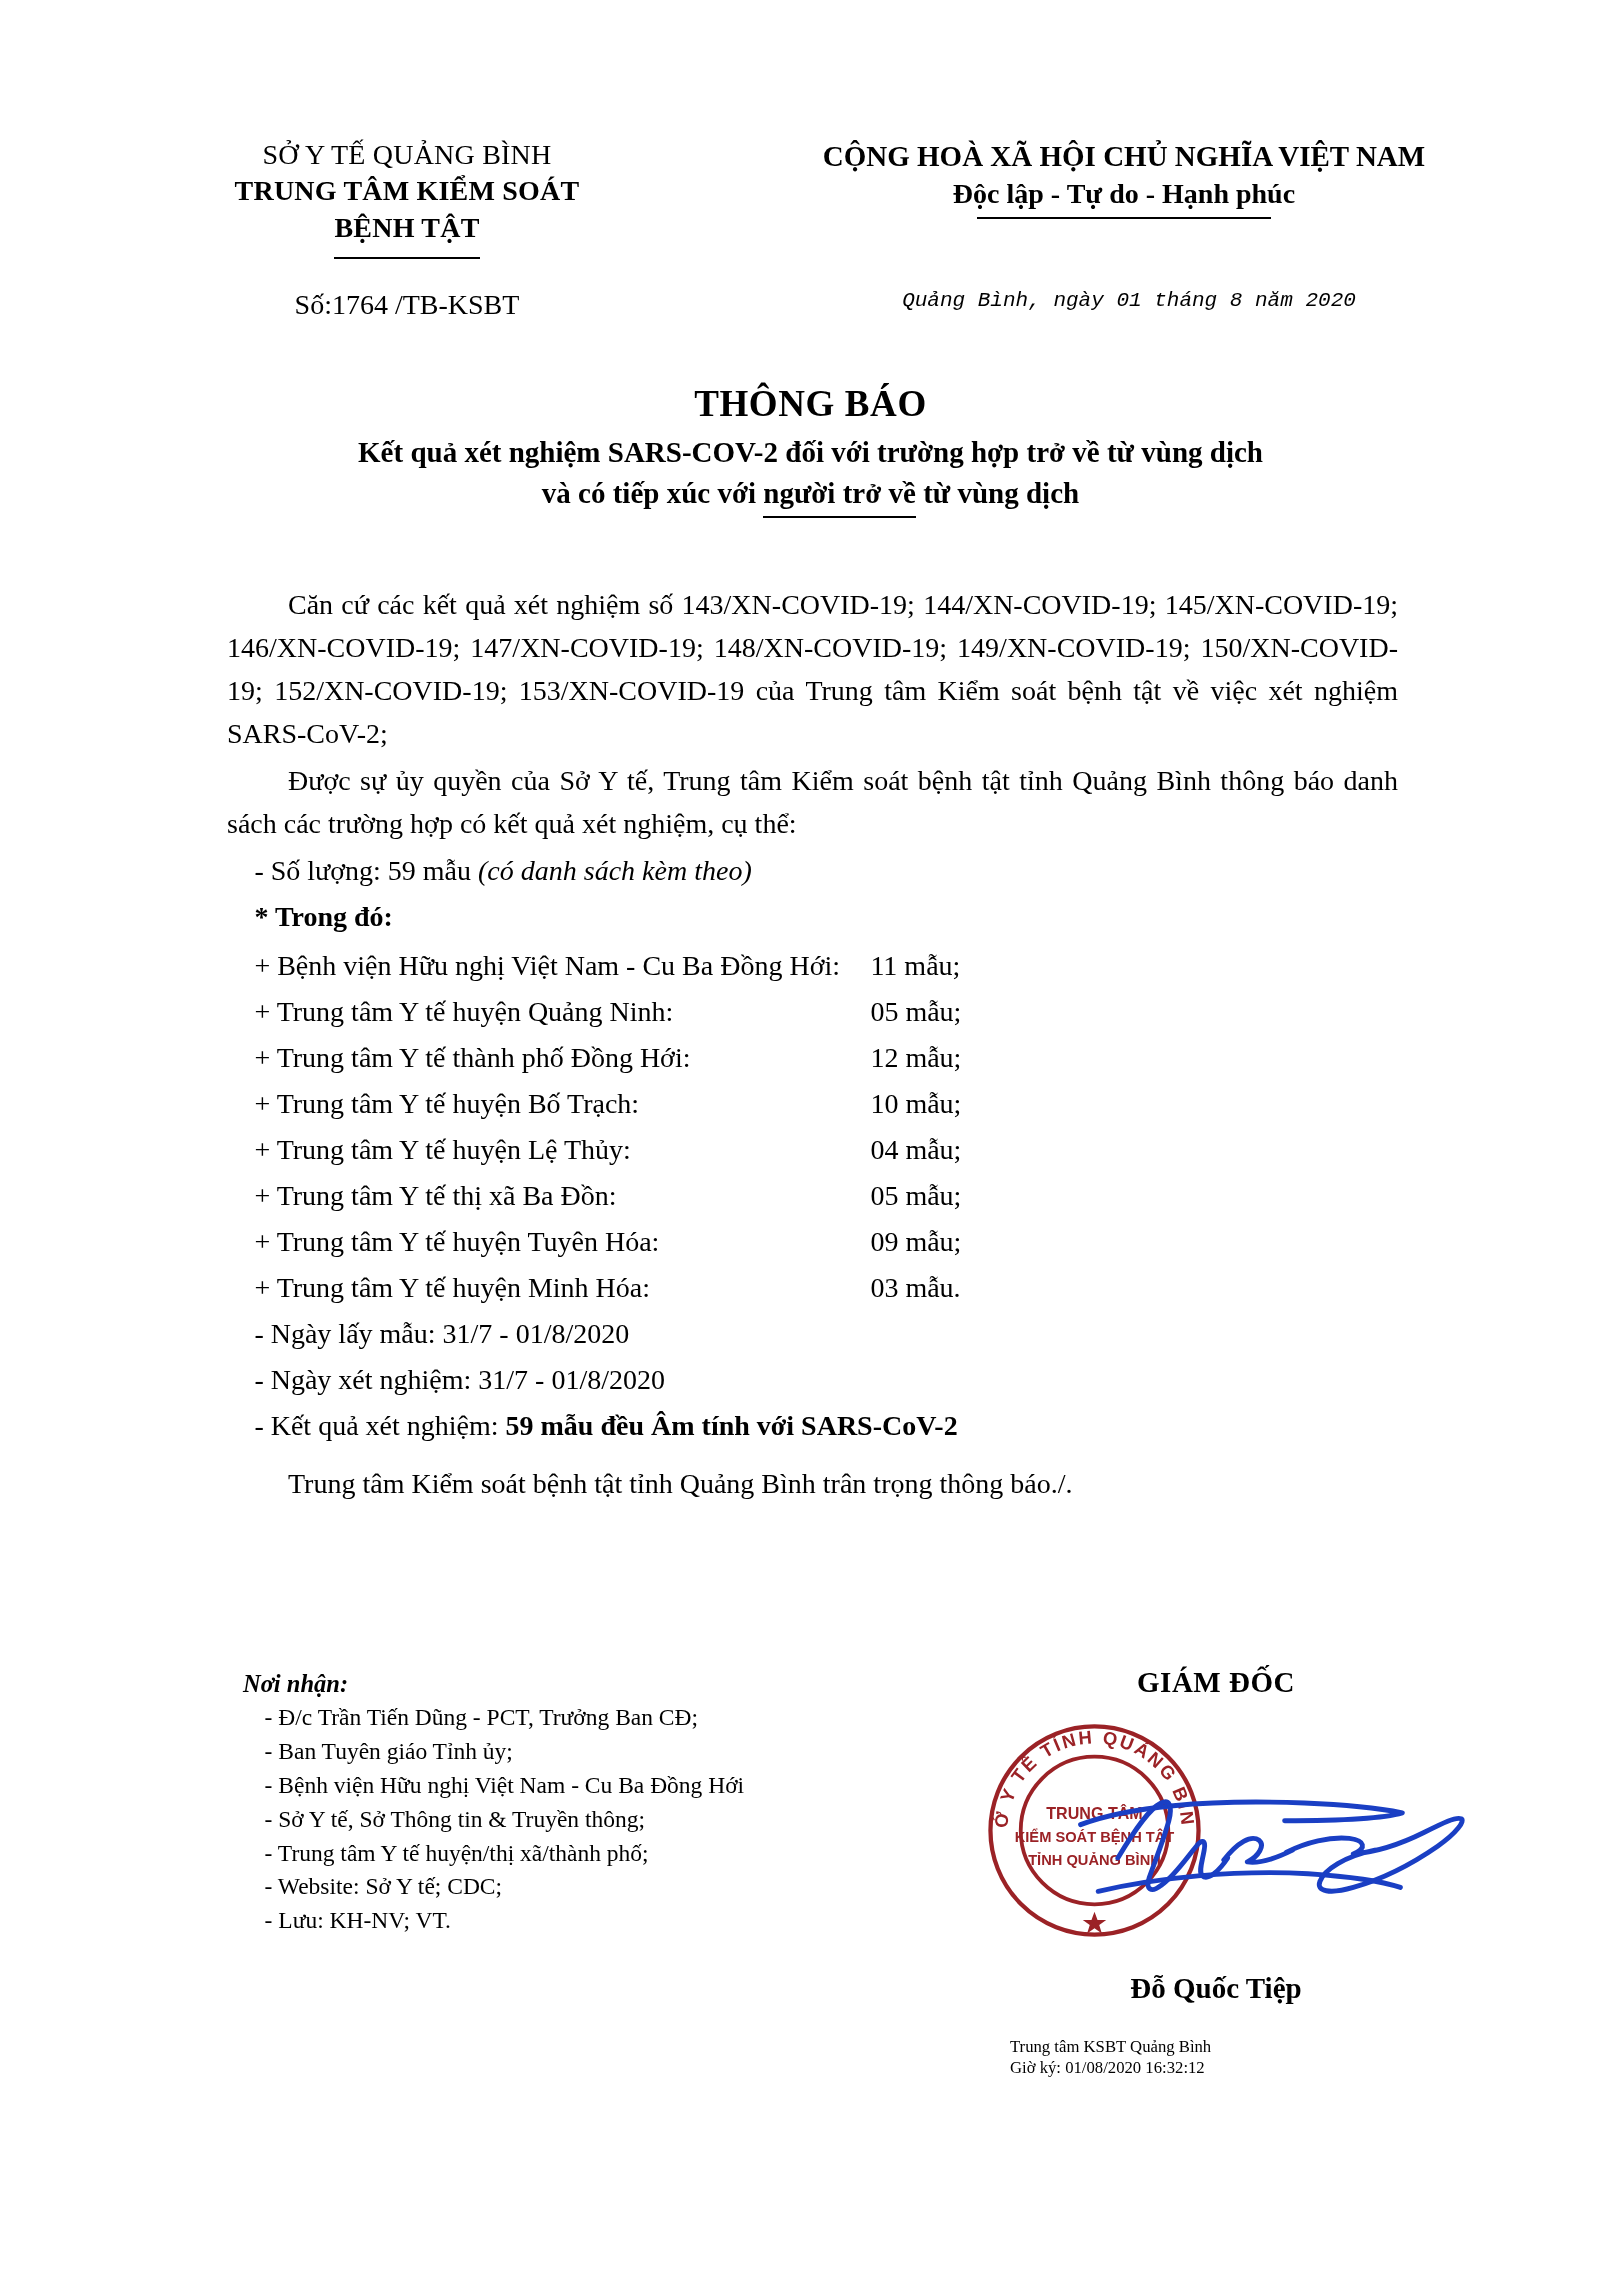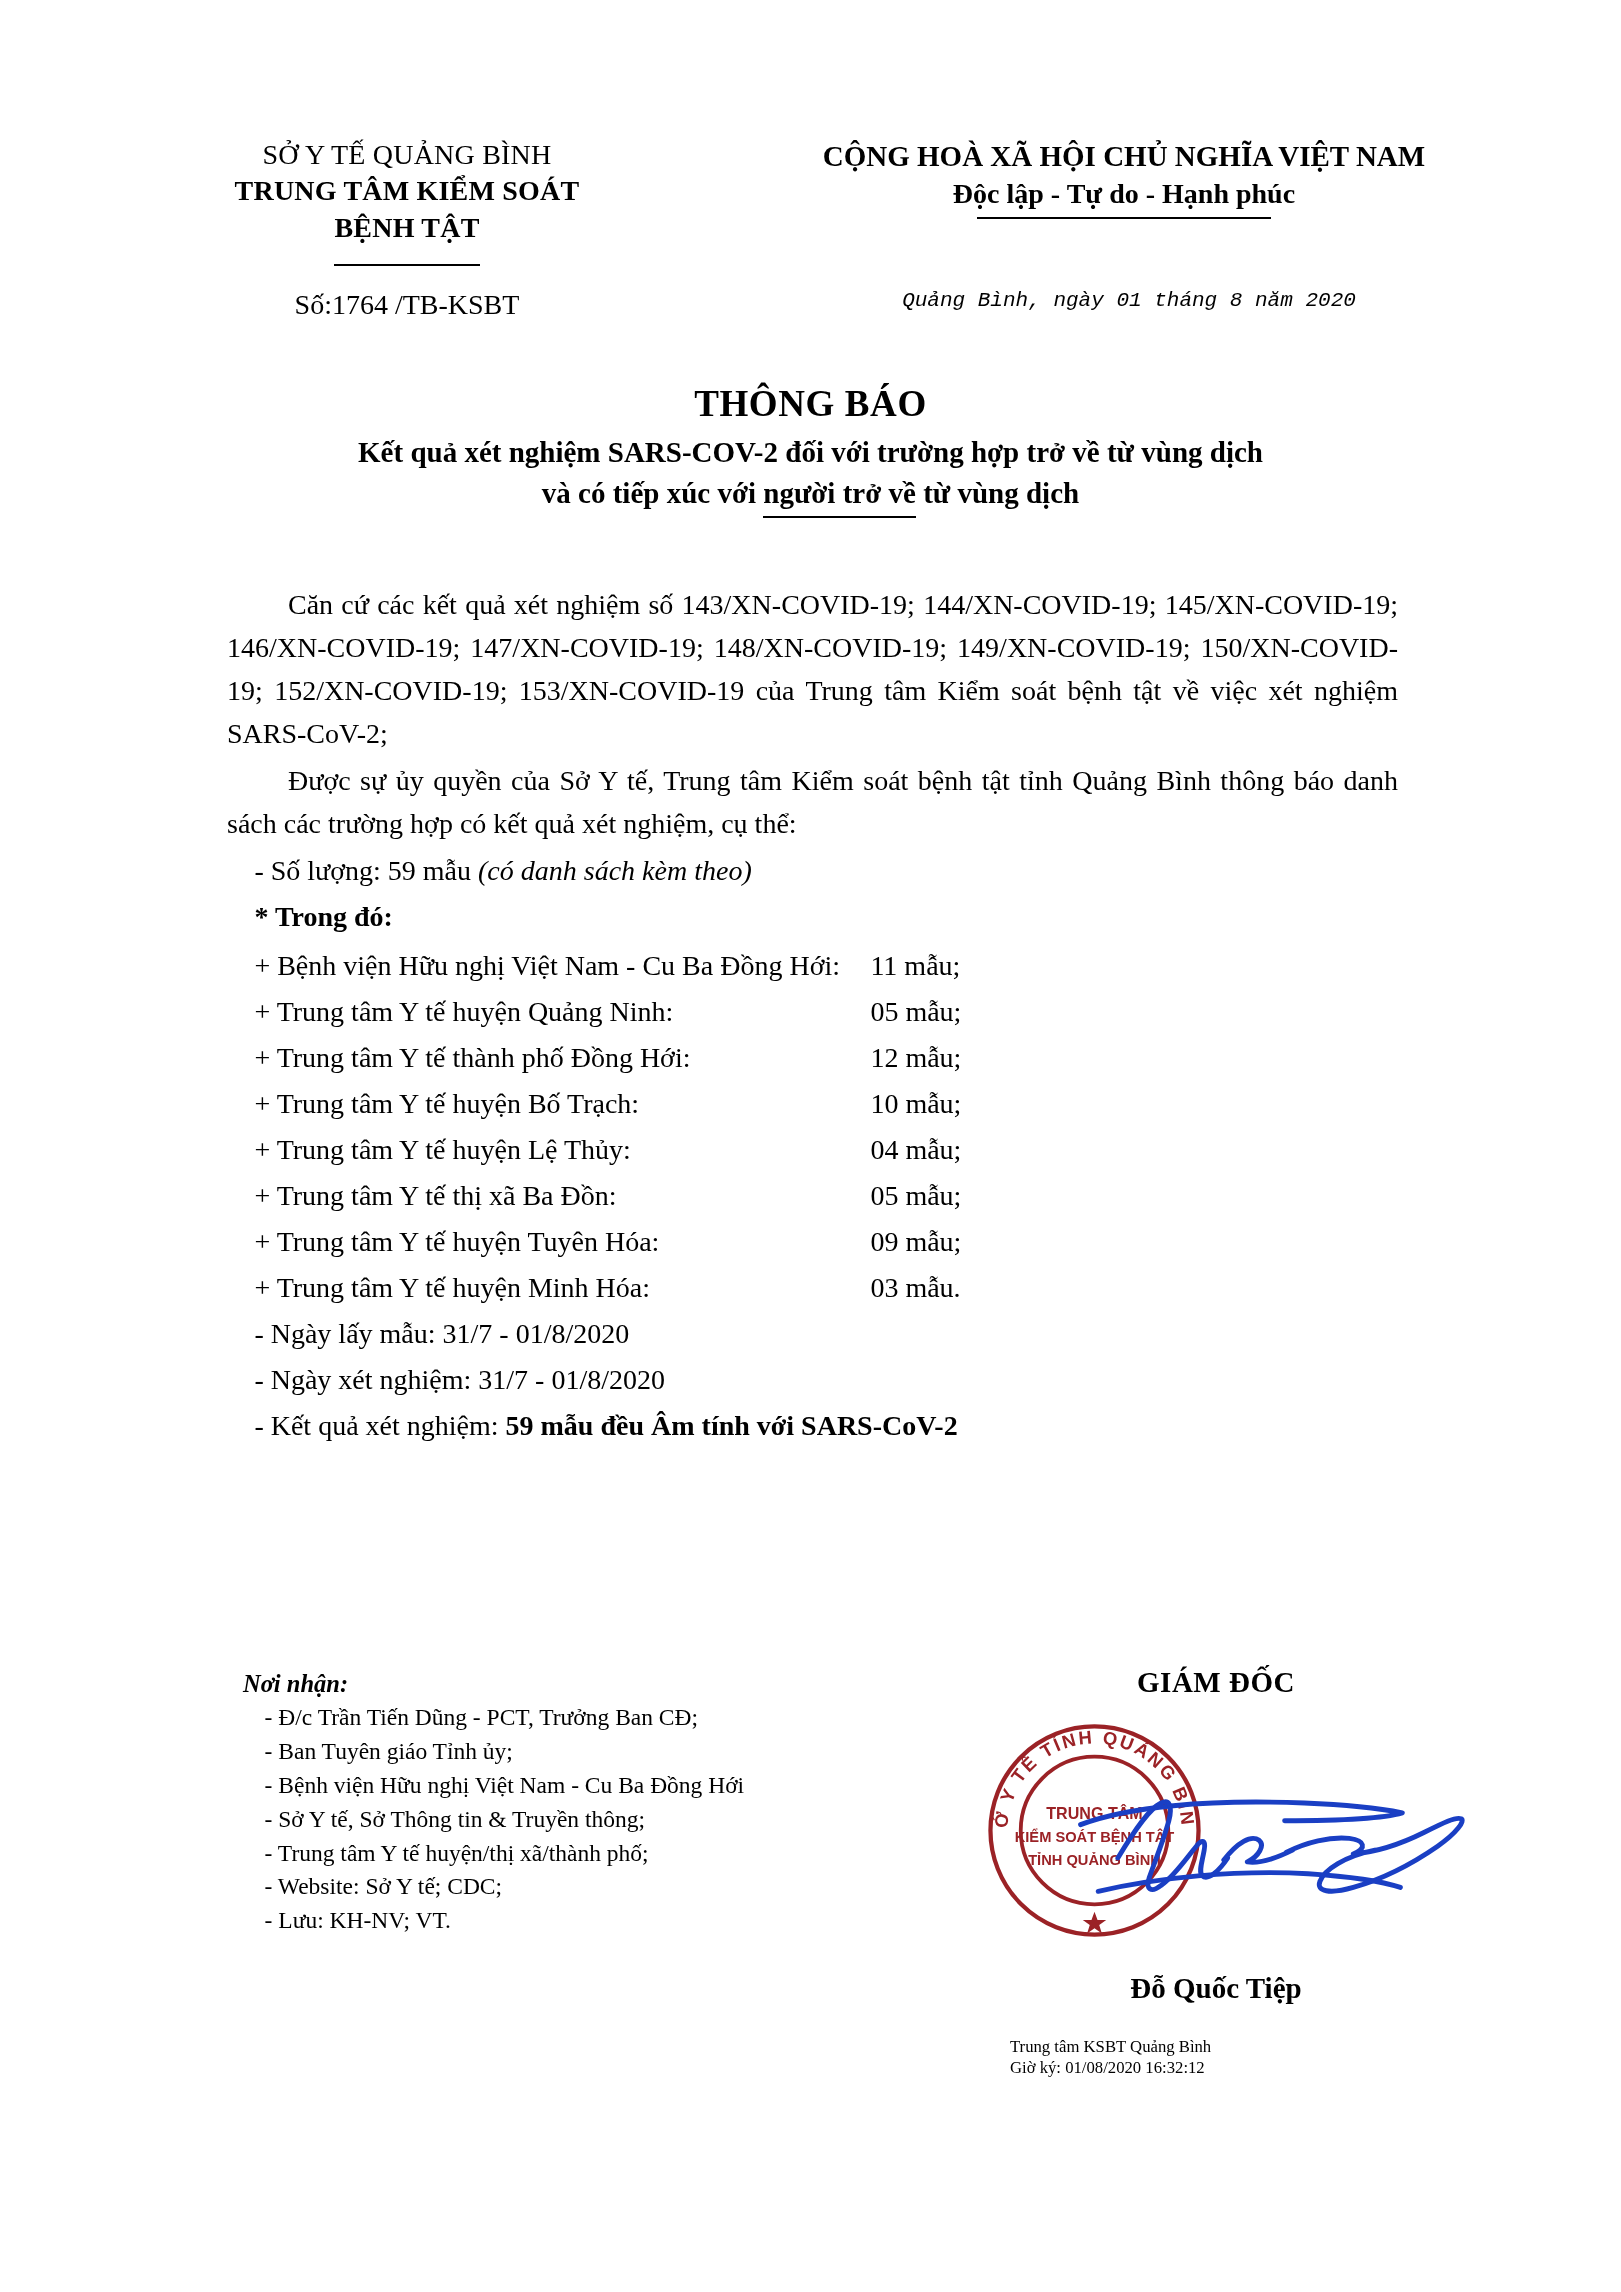--- a/index.html
+++ b/index.html
@@ -48,21 +48,21 @@
     font-size: 28px;
     font-weight: bold;
     letter-spacing: 0.2px;
     line-height: 1.30;
     white-space: nowrap;
   }
   .org-line.reg { font-weight: normal; }
   .org-underline {
     display: inline-block;
     border-bottom: 2.4px solid #000;
-    padding-bottom: 18px;
+    padding-bottom: 11px;
   }
   .nation-line {
     font-size: 29px;
     font-weight: bold;
     line-height: 1.32;
     white-space: nowrap;
   }
   .motto-line {
     font-size: 28px;
     font-weight: bold;
@@ -332,20 +332,21 @@
         <span class="fac-count">03 mẫu.</span>
       </div>
     </div>
 
     <div class="meta-row">- Ngày lấy mẫu: 31/7 - 01/8/2020</div>
     <div class="meta-row">- Ngày xét nghiệm: 31/7 - 01/8/2020</div>
     <div class="meta-row">
       <span>- Kết quả xét nghiệm: </span><span class="bold">59 mẫu đều Âm tính với SARS-CoV-2</span>
     </div>
 
+    <div class="closing">Trung tâm Kiểm soát bệnh tật tỉnh Quảng Bình trân trọng thông báo./.</div>
   </div>
 
   <div class="footer">
 
     <div class="recipients">
       <div class="recip-title">Nơi nhận:</div>
       <div class="recip-item">- Đ/c Trần Tiến Dũng - PCT, Trưởng Ban CĐ;</div>
       <div class="recip-item">- Ban Tuyên giáo Tỉnh ủy;</div>
       <div class="recip-item">- Bệnh viện Hữu nghị Việt Nam - Cu Ba Đồng Hới</div>
       <div class="recip-item">- Sở Y tế, Sở Thông tin &amp; Truyền thông;</div>

